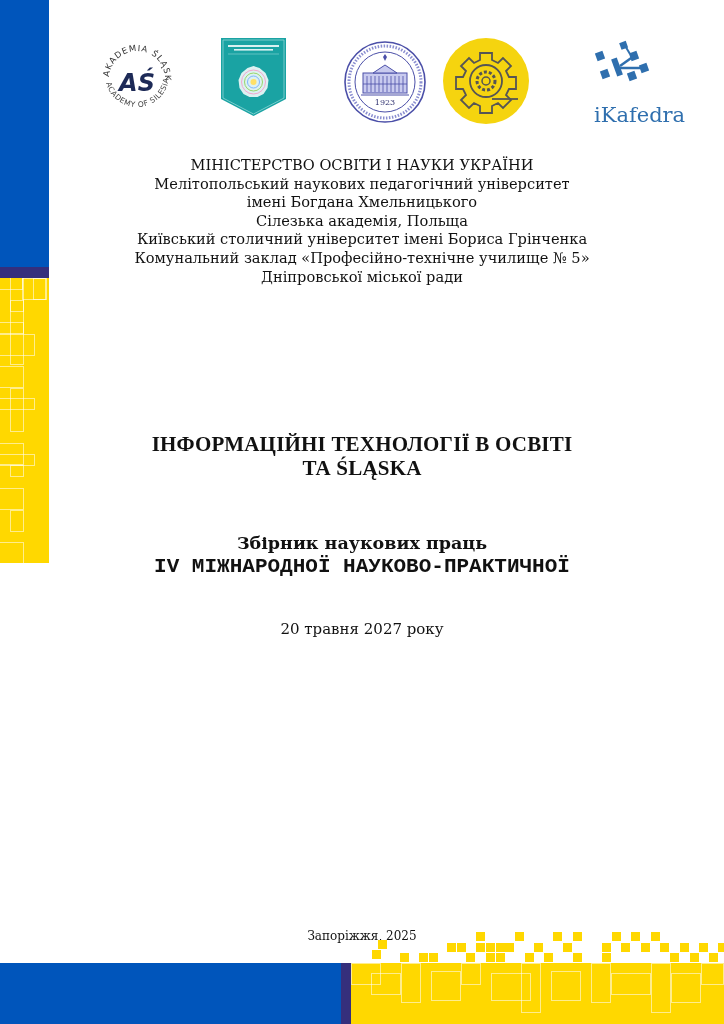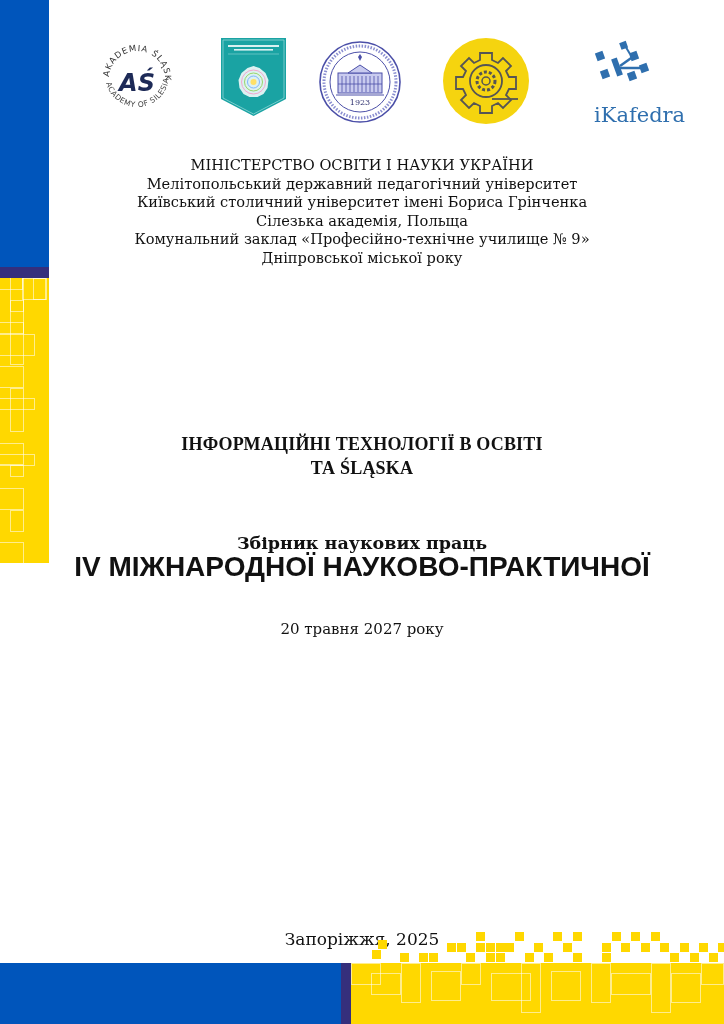--- a/index.html
+++ b/index.html
@@ -22,25 +22,25 @@
   .bottom-navy { left:341px; top:963px; width:10px; height:61px; background:#352f7c; }
   .bottom-yellow { left:351px; top:963px; width:373px; height:61px; background:#ffd800; overflow:hidden; }
   .pix { position:absolute; width:9px; height:9px; background:#ffd800; }
 
   
   .logo { position:absolute; }
   .text-block {
     position:absolute; left:60px; width:604px; text-align:center;
   }
   .inst { top:156px; font-size:14.6px; line-height:18.6px; }
-  .title { top:432px; font-family:"Liberation Serif","DejaVu Serif",serif; font-weight:bold; font-size:18px; line-height:24px; letter-spacing:0.2px; }
+  .title { top:432px; font-family:"Liberation Serif","DejaVu Serif",serif; font-weight:bold; font-size:21px; line-height:24px; letter-spacing:0.2px; }
   .subtitle { top:531px; font-family:"DejaVu Serif",serif; font-weight:bold; font-size:17.5px; line-height:24px; }
-  .subtitle .l2, .subtitle .l3 { font-family:Liberation Sans, sans-serif; font-size:28px; }
+  .subtitle .l2, .subtitle .l3 { font-family:Liberation Mono, monospace; font-size:21px; }
   .date { top:620px; font-size:15px; }
-  .city { top:929px; font-size:17px; }
+  .city { top:929px; font-size:12px; }
 </style>
 </head>
 <body>
 
 <div class="abs left-blue"></div>
 <div class="abs left-navy"></div>
 <div class="abs left-yellow">
   <div class="grid-line" style="left:-2px;top:-2px;width:25px;height:14px"></div>
   <div class="grid-line" style="left:10px;top:-2px;width:14px;height:36px"></div>
   <div class="grid-line" style="left:22px;top:0;width:25px;height:22px"></div>
@@ -81,21 +81,21 @@
     <g transform="translate(33.5,45)">
       <polygon points="0,-16 6,-14 12,-9 15,-2 14,6 10,12 4,15 -4,15 -10,12 -14,6 -15,-2 -12,-9 -6,-14" fill="#ffffff" opacity="0.85"></polygon>
       <circle r="12" fill="none" stroke="#f3a6d0" stroke-width="1"></circle>
       <circle r="9" fill="none" stroke="#9ad66a" stroke-width="1"></circle>
       <circle r="6" fill="none" stroke="#7fb6ff" stroke-width="1"></circle>
       <circle r="3" fill="#ffe066"></circle>
     </g>
   </svg>
 </div>
 
-<div class="logo" style="left:318px;top:40px;width:84px;height:84px;">
+<div class="logo" style="left:343px;top:40px;width:84px;height:84px;">
   <svg width="84" height="84" viewBox="0 0 84 84">
     <circle cx="42" cy="42" r="40" fill="#fff" stroke="#4b4fa8" stroke-width="1.6"></circle>
     <circle cx="42" cy="42" r="30" fill="none" stroke="#4b4fa8" stroke-width="1"></circle>
     <circle cx="42" cy="42" r="36" fill="none" stroke="#8a8ed0" stroke-width="3" stroke-dasharray="1.5 1.5"></circle>
     <path d="M40,17 l2,-3 l2,3 l-2,4 z" fill="#4b4fa8"></path>
     <rect x="20" y="33" width="44" height="20" fill="#c9cbef" stroke="#4b4fa8" stroke-width="1"></rect>
     <polygon points="30,33 42,25 54,33" fill="#c9cbef" stroke="#4b4fa8" stroke-width="1"></polygon>
     <g stroke="#4b4fa8" stroke-width="0.8">
       <line x1="24" y1="36" x2="24" y2="52"></line>
         <line x1="28" y1="36" x2="28" y2="52"></line>
@@ -138,25 +138,26 @@
       <line x1="28" y1="28" x2="42" y2="18" stroke="#2f6fae" stroke-width="2.5"></line>
       <line x1="28" y1="30" x2="52" y2="30" stroke="#2f6fae" stroke-width="2.5"></line>
       <line x1="32" y1="6" x2="38" y2="16" stroke="#2f6fae" stroke-width="2"></line>
     </g>
     <text x="2" y="84" font-family="DejaVu Serif, serif" font-size="21" fill="#2f6fae">iKafedra</text>
   </svg>
 </div>
 
 <div class="text-block inst">
   <div>МІНІСТЕРСТВО ОСВІТИ І НАУКИ УКРАЇНИ</div>
-  <div>Мелітопольський державний педагогічний університет</div>
+  <div>Мелітопольський наукових педагогічний університет</div>
+  <div>імені Богдана Хмельницького</div>
+  <div>Сілезька академія, Польща</div>
   <div>Київський столичний університет імені Бориса Грінченка</div>
-  <div>Сілезька академія, Польща</div>
-  <div>Комунальний заклад «Професійно-технічне училище № 9»</div>
-  <div>Дніпровської міської року</div>
+  <div>Комунальний заклад «Професійно-технічне училище № 5»</div>
+  <div>Дніпровської міської ради</div>
 </div>
 
 <div class="text-block title">
   <div>ІНФОРМАЦІЙНІ ТЕХНОЛОГІЇ В ОСВІТІ</div>
   <div>ТА ŚLĄSKA</div>
 </div>
 
 <div class="text-block subtitle">
   <div>Збірник наукових праць</div>
   <div class="l2">IV МІЖНАРОДНОЇ НАУКОВО-ПРАКТИЧНОЇ</div>

